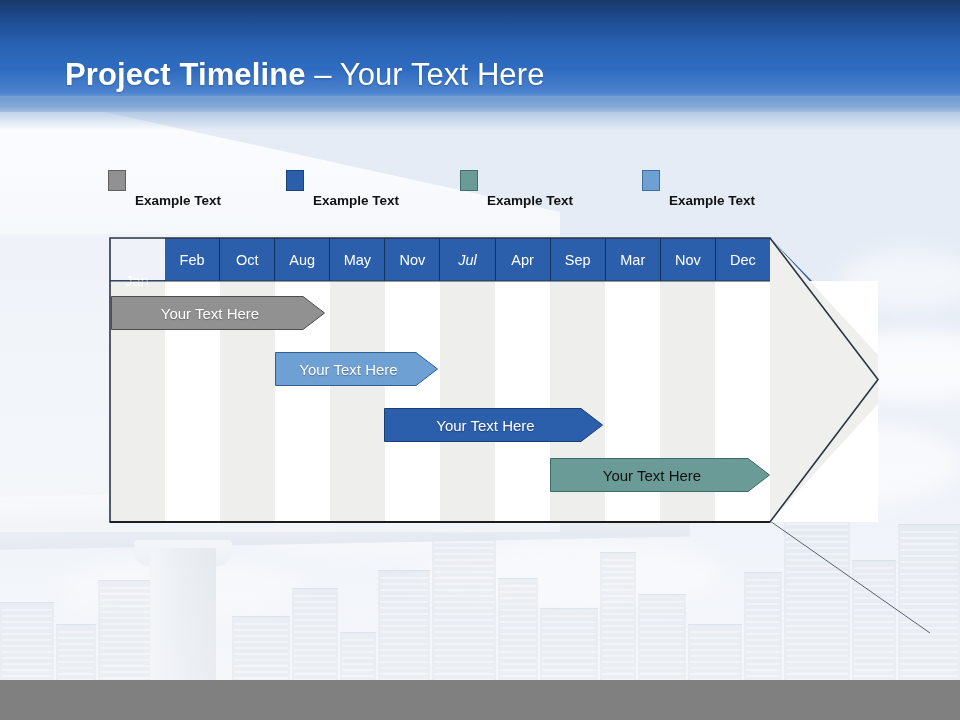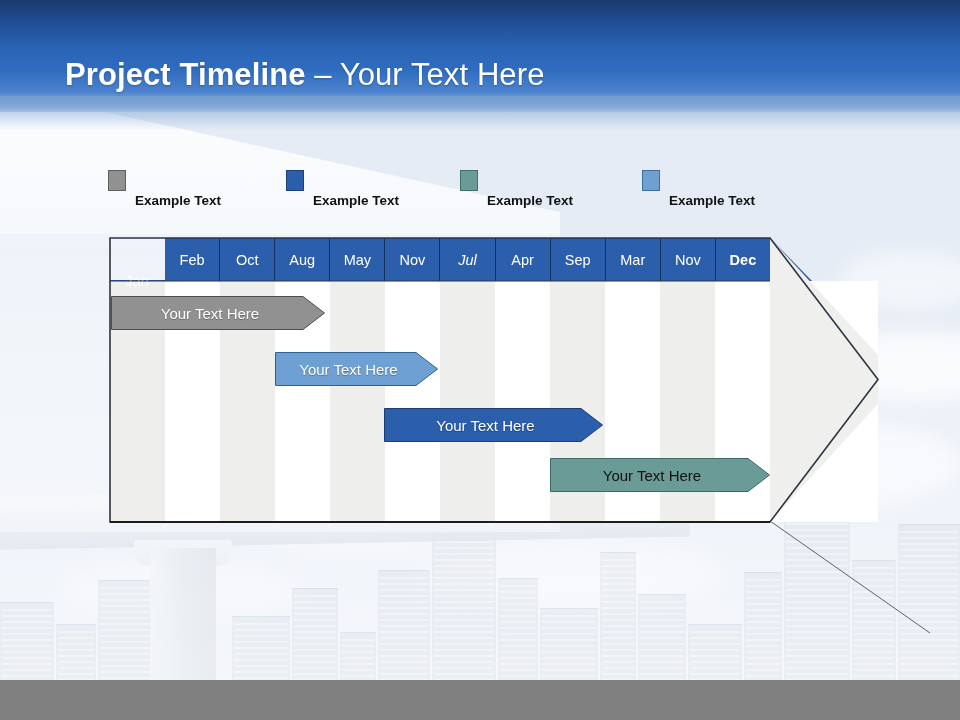--- a/index.html
+++ b/index.html
@@ -188,21 +188,21 @@
   .month-cell {
     flex: 1 1 0;
     background: #2B5EAB;
     border-right: 1px solid #13315f;
     display: flex;
     align-items: center;
     justify-content: center;
     color: #ffffff;
     font-size: 14.5px;
   }
-  .month-cell:last-child { border-right: none; font-weight: bold; }
+  .month-cell:last-child { border-right: none; }
 
   .head-tip {
     position: absolute;
     left: 660px; top: 0;
     width: 42px; height: 43px;
     background: #2B5EAB;
     clip-path: polygon(0 0, 0 43px, 42px 43px);
     z-index: 4;
   }
 

